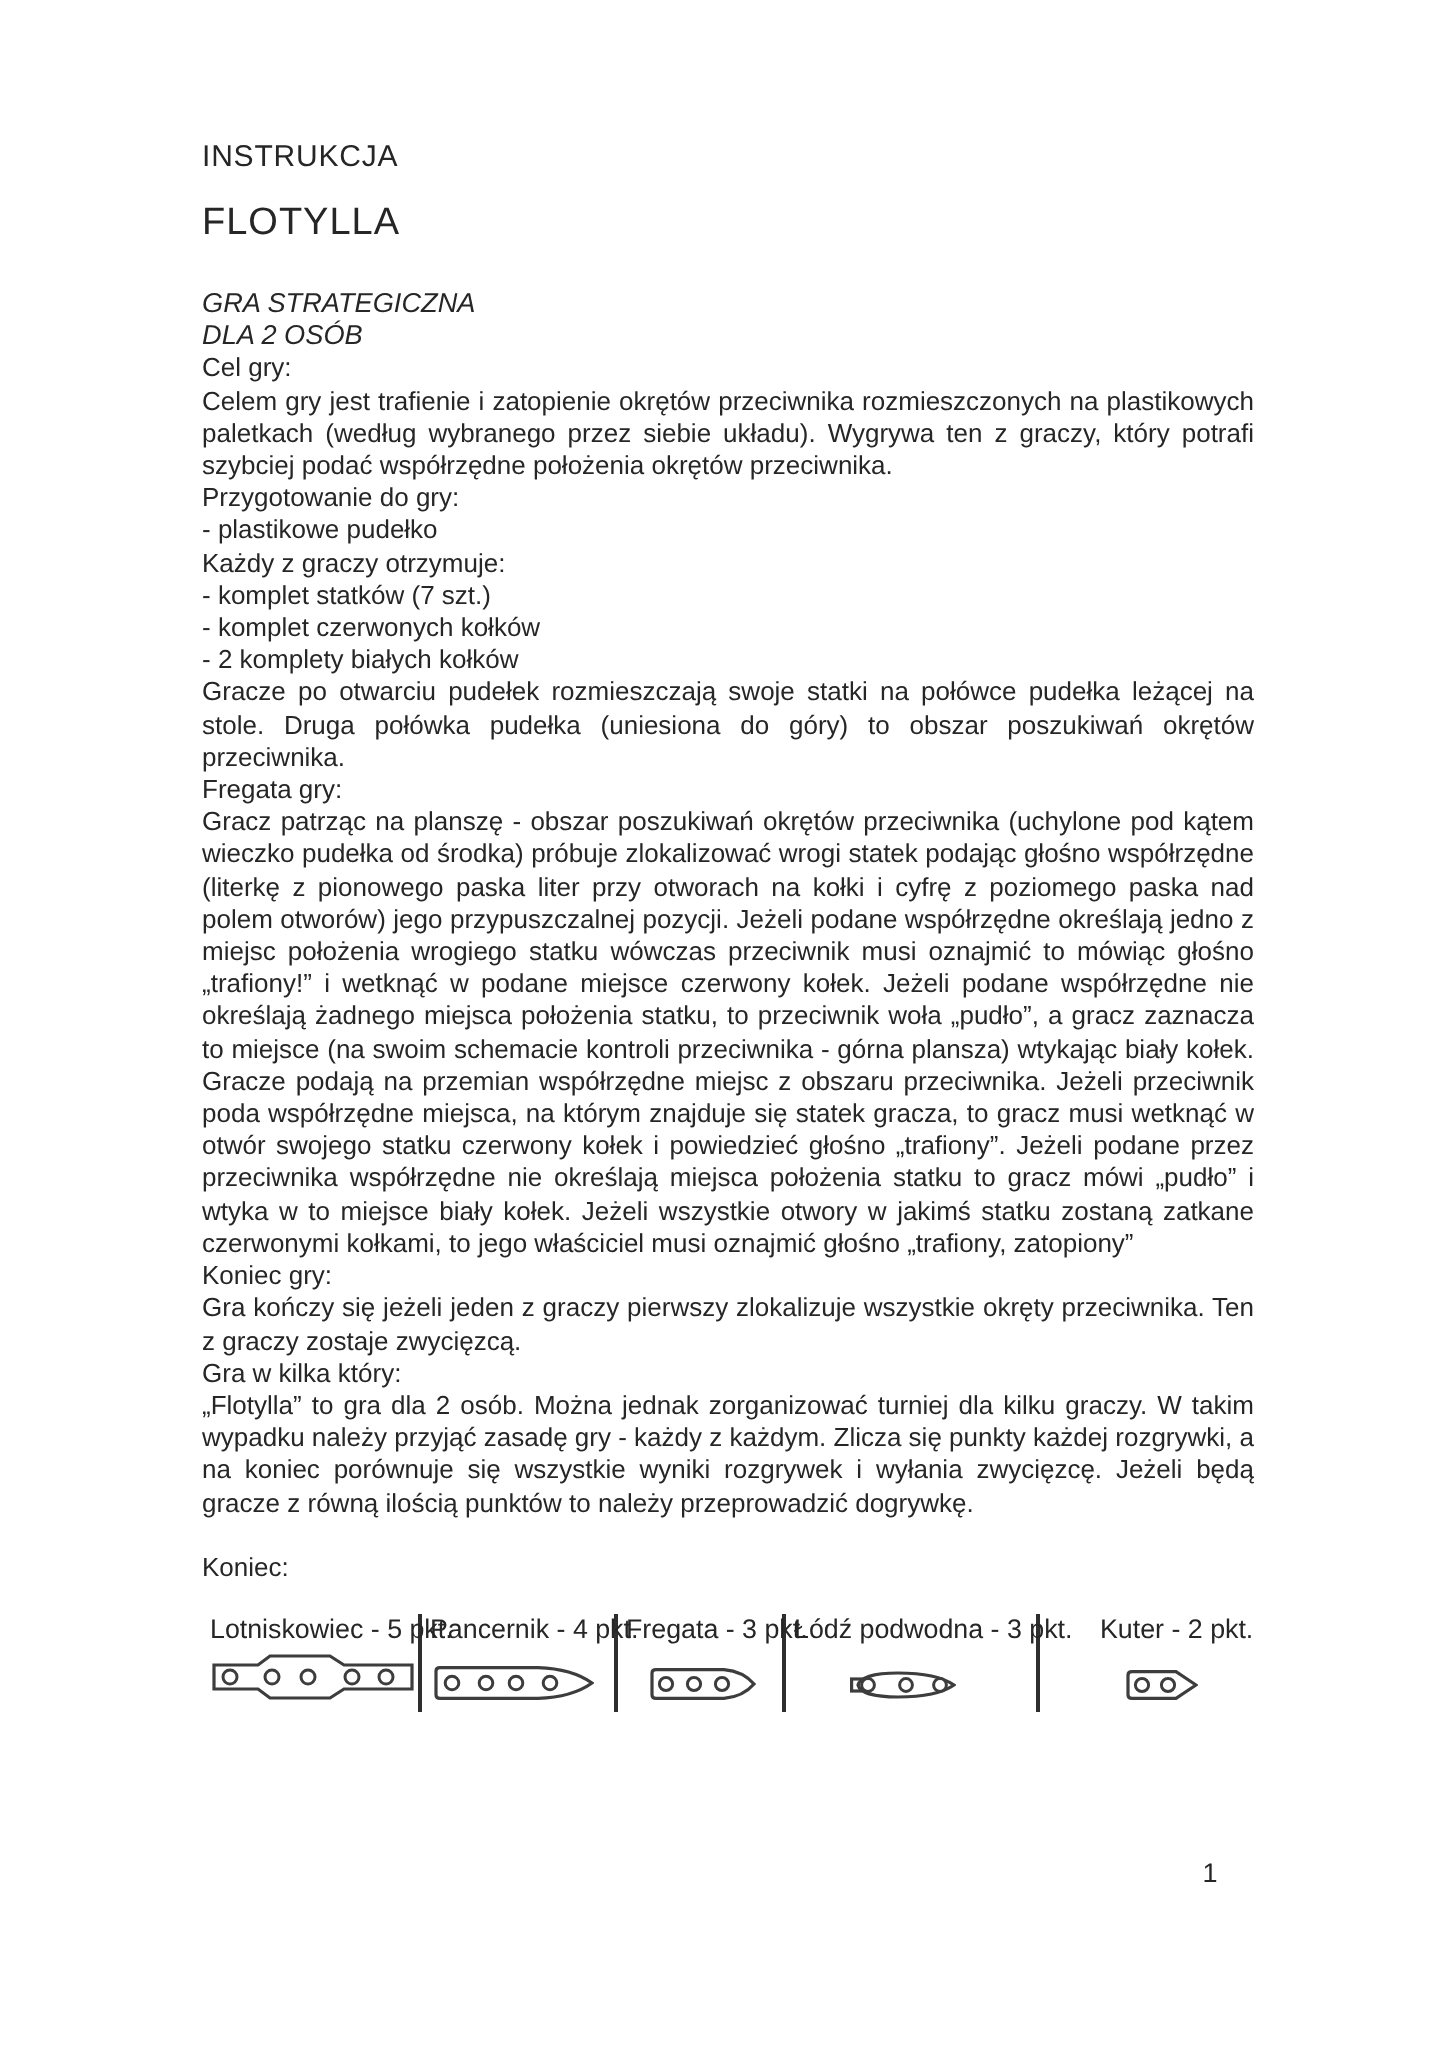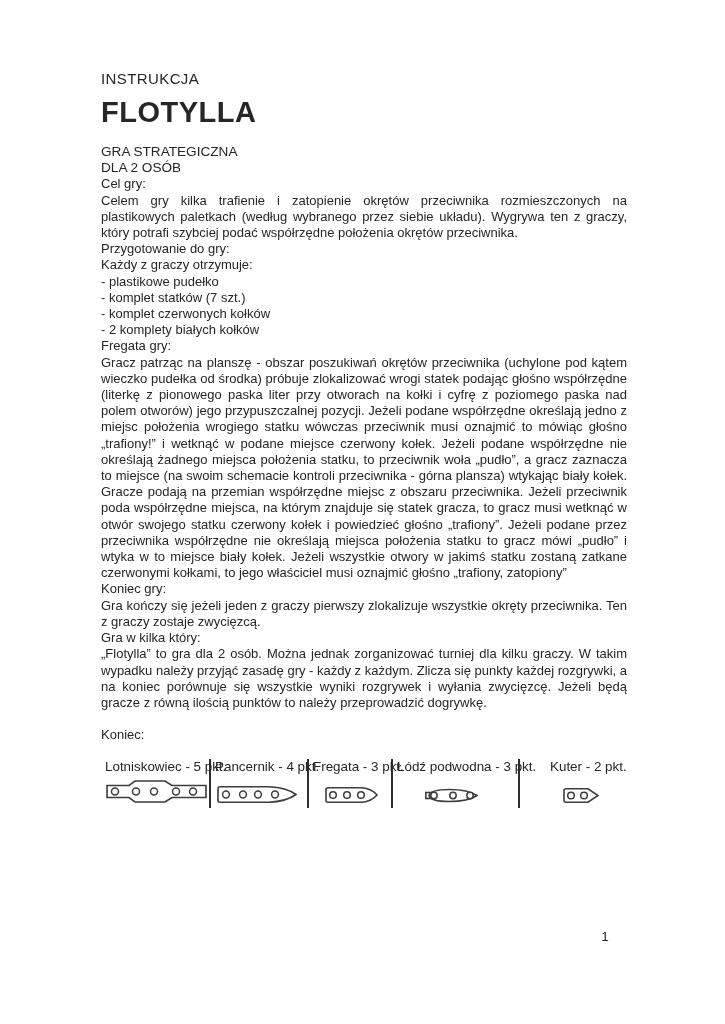--- a/index.html
+++ b/index.html
@@ -6,22 +6,22 @@
   body {
     width:725px; height:1024px;
     background:#ffffff;
     font-family:"Liberation Sans", sans-serif;
     color:#262626;
     position:relative;
     overflow:hidden;
   }
   .page-content { position:absolute; left:101px; top:72px; width:526px; }
   .kicker { font-size:15px; line-height:14px; letter-spacing:0.4px; }
-  .doc-title { font-size:29px; line-height:30px; font-weight:700; letter-spacing:0.5px; margin-top:11px; }
-  .subtitle-block { margin-top:17px; font-size:13.6px; line-height:16.2px; }
+  .doc-title { font-size:19px; line-height:30px; font-weight:400; letter-spacing:0.5px; margin-top:11px; }
+  .subtitle-block { margin-top:17px; font-size:13.6px; line-height:16.2px;font-style:italic; }
   .doc-body { font-size:13px; line-height:16.2px; }
   .doc-body p { margin:0; }
   .doc-body p.para { text-align:justify; }
   .doc-body .gap { height:16.2px; }
   .points-row { display:flex; margin-top:15px; height:49px; }
   .ship-col { position:relative; box-sizing:border-box; padding-left:4px; flex:0 0 auto; }
   .col-divider { flex:0 0 2px; background:#2e2e2e; height:49px; }
   .ship-label { font-size:13.4px; line-height:15px; white-space:nowrap; }
   .ship-fig { position:absolute; bottom:1px; }
   .page-number { position:absolute; left:598px; top:929px; width:14px; text-align:center; font-size:13.5px; }
@@ -31,27 +31,28 @@
 
 <div class="page-content">
   <div class="kicker">INSTRUKCJA</div>
   <div class="doc-title">FLOTYLLA</div>
   <div class="subtitle-block">
     <div>GRA STRATEGICZNA</div>
     <div>DLA 2 OSÓB</div>
   </div>
   <div class="doc-body" id="doc-body">
       <p class="line">Cel gry:</p>
-      <p class="para">Celem gry kilka trafienie i zatopienie okrętów przeciwnika rozmieszczonych na plastikowych paletkach (według wybranego przez siebie układu). Wygrywa ten z graczy, który potrafi szybciej podać współrzędne położenia okrętów przeciwnika.</p>
+      <p class="para">Celem gry jest trafienie i zatopienie okrętów przeciwnika rozmieszczonych na plastikowych paletkach (według wybranego przez siebie układu). Wygrywa ten z graczy, który potrafi szybciej podać współrzędne położenia okrętów przeciwnika.</p>
       <p class="line">Przygotowanie do gry:</p>
+      <p class="line">- plastikowe pudełko</p>
       <p class="line">Każdy z graczy otrzymuje:</p>
-      <p class="line">- plastikowe pudełko</p>
       <p class="line">- komplet statków (7 szt.)</p>
       <p class="line">- komplet czerwonych kołków</p>
       <p class="line">- 2 komplety białych kołków</p>
+      <p class="para">Gracze po otwarciu pudełek rozmieszczają swoje statki na połówce pudełka leżącej na stole. Druga połówka pudełka (uniesiona do góry) to obszar poszukiwań okrętów przeciwnika.</p>
       <p class="line">Fregata gry:</p>
       <p class="para">Gracz patrząc na planszę - obszar poszukiwań okrętów przeciwnika (uchylone pod kątem wieczko pudełka od środka) próbuje zlokalizować wrogi statek podając głośno współrzędne (literkę z pionowego paska liter przy otworach na kołki i cyfrę z poziomego paska nad polem otworów) jego przypuszczalnej pozycji. Jeżeli podane współrzędne określają jedno z miejsc położenia wrogiego statku wówczas przeciwnik musi oznajmić to mówiąc głośno „trafiony!” i wetknąć w podane miejsce czerwony kołek. Jeżeli podane współrzędne nie określają żadnego miejsca położenia statku, to przeciwnik woła „pudło”, a gracz zaznacza to miejsce (na swoim schemacie kontroli przeciwnika - górna plansza) wtykając biały kołek. Gracze podają na przemian współrzędne miejsc z obszaru przeciwnika. Jeżeli przeciwnik poda współrzędne miejsca, na którym znajduje się statek gracza, to gracz musi wetknąć w otwór swojego statku czerwony kołek i powiedzieć głośno „trafiony”. Jeżeli podane przez przeciwnika współrzędne nie określają miejsca położenia statku to gracz mówi „pudło” i wtyka w to miejsce biały kołek. Jeżeli wszystkie otwory w jakimś statku zostaną zatkane czerwonymi kołkami, to jego właściciel musi oznajmić głośno „trafiony, zatopiony”</p>
       <p class="line">Koniec gry:</p>
       <p class="para">Gra kończy się jeżeli jeden z graczy pierwszy zlokalizuje wszystkie okręty przeciwnika. Ten z graczy zostaje zwycięzcą.</p>
       <p class="line">Gra w kilka który:</p>
       <p class="para">„Flotylla” to gra dla 2 osób. Można jednak zorganizować turniej dla kilku graczy. W takim wypadku należy przyjąć zasadę gry - każdy z każdym. Zlicza się punkty każdej rozgrywki, a na koniec porównuje się wszystkie wyniki rozgrywek i wyłania zwycięzcę. Jeżeli będą gracze z równą ilością punktów to należy przeprowadzić dogrywkę.</p>
       <div class="gap"></div>
       <p class="line">Koniec:</p>
     </div>
   <div class="points-row" id="points-row">

